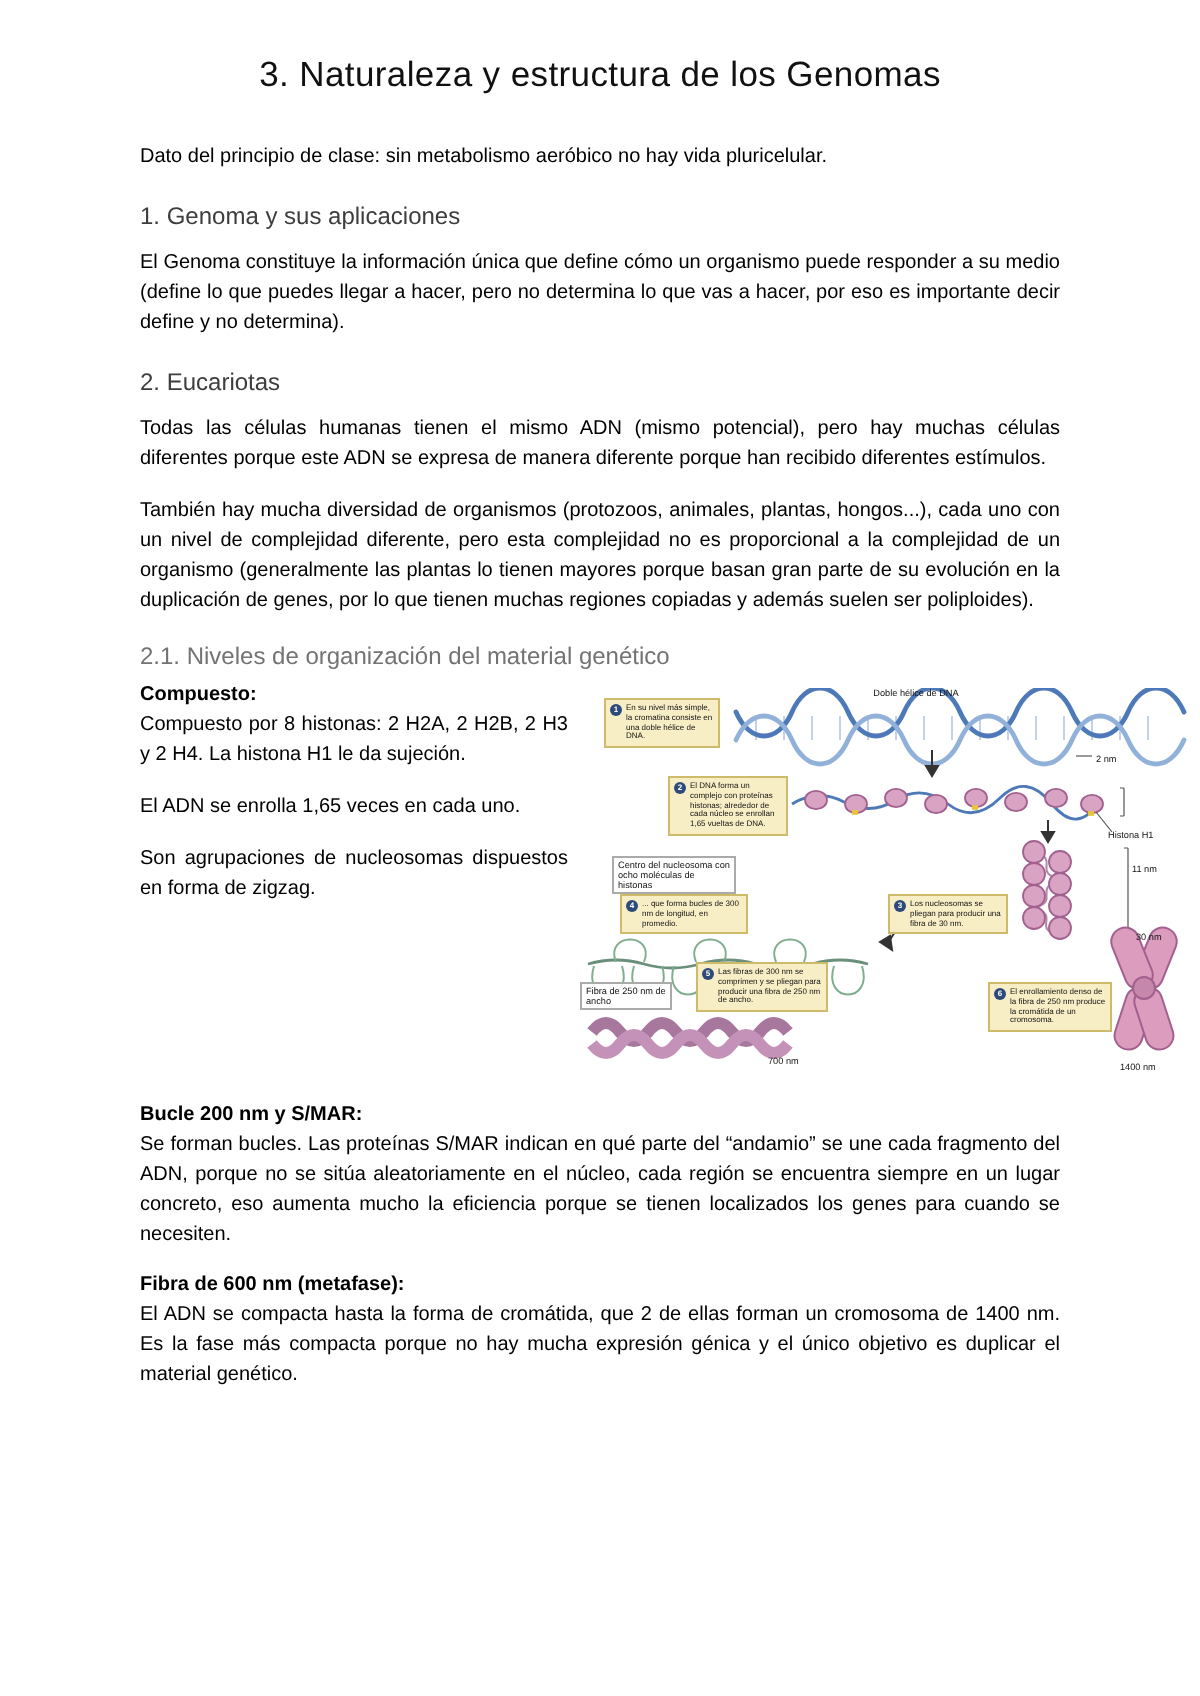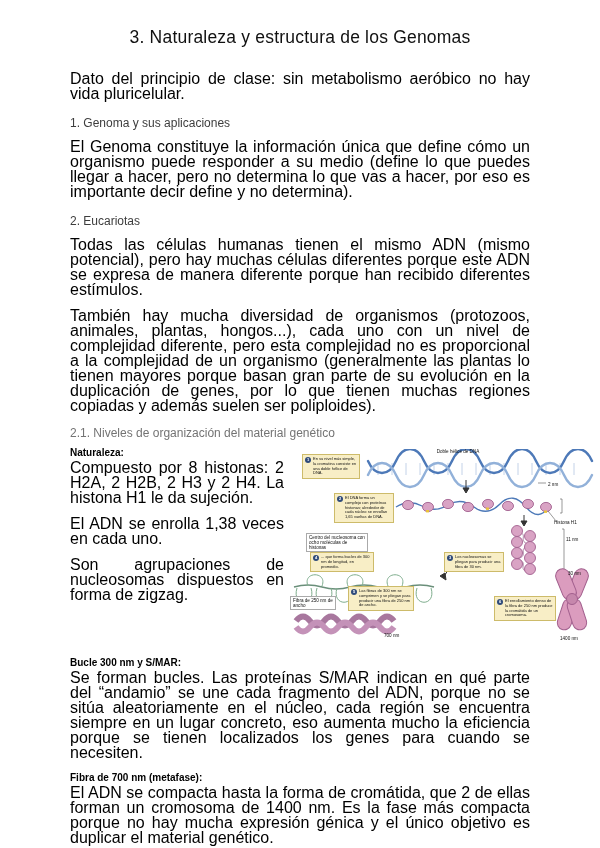--- a/index.html
+++ b/index.html
@@ -4,21 +4,21 @@
 <style>
   * { box-sizing: border-box; }
   html, body { margin: 0; padding: 0; }
   body {
     width: 600px; height: 848px; background: #ffffff;
     font-family: "Liberation Sans", sans-serif; color: #000;
   }
   .page { width: 600px; height: 848px; padding: 27px 70px 20px; overflow: hidden; position: relative; background:#fff;border-radius:16px; }
   .doc-title { font-size: 17.5px; font-weight: 400; text-align: center; margin: 0 0 23px; letter-spacing: .2px; color:#111; }
   .intro { margin: 0 0 13px; }
-  .body { font-size: 16px; line-height: 15px; text-align: justify; margin: 0 0 11px; }
+  .body { font-size: 10px; line-height: 15px; text-align: justify; margin: 0 0 11px; }
   .h2 { font-size: 12px; font-weight: 400; color: #3d3d3d; margin: 15px 0 9px; }
   .h3 { font-size: 12px; font-weight: 400; color: #737373; margin: 13px 0 7px; }
   .term { font-size: 10px; font-weight: 700; margin: 12px 0 2px; }
   .cols { display: flex; gap: 4px; }
   .leftcol { width: 214px; flex: none; }
   .leftcol .term:first-child { margin-top: 0; }
   .fig { position: relative; width: 312px; height: 196px; flex: none; margin-right: -66px; margin-top: 2px; }
   .fig-art { position: absolute; inset: 0; width: 100%; height: 100%; }
   .co { position: absolute; display: flex; gap: 2px; background: #f8eec6; border: 1px solid #cdbb6a; padding: 2px; align-items: flex-start; }
   .co-num { flex: none; width: 6px; height: 6px; border-radius: 50%; background: #2e4a7a; color: #fff; font-size: 4px; line-height: 6px; text-align: center; font-weight: 700; }
@@ -38,23 +38,23 @@
   <p class="body">El Genoma constituye la información única que define cómo un organismo puede responder a su medio (define lo que puedes llegar a hacer, pero no determina lo que vas a hacer, por eso es importante decir define y no determina).</p>
 
   <h2 class="h2">2. Eucariotas</h2>
   <p class="body">Todas las células humanas tienen el mismo ADN (mismo potencial), pero hay muchas células diferentes porque este ADN se expresa de manera diferente porque han recibido diferentes estímulos.</p>
   <p class="body">También hay mucha diversidad de organismos (protozoos, animales, plantas, hongos...), cada uno con un nivel de complejidad diferente, pero esta complejidad no es proporcional a la complejidad de un organismo (generalmente las plantas lo tienen mayores porque basan gran parte de su evolución en la duplicación de genes, por lo que tienen muchas regiones copiadas y además suelen ser poliploides).</p>
 
   <h3 class="h3">2.1. Niveles de organización del material genético</h3>
 
   <div class="cols">
     <div class="leftcol">
-      <p class="term">Naturaleza:</p>
+      <p class="term">Compuesto:</p>
       <p class="body">Compuesto por 8 histonas: 2 H2A, 2 H2B, 2 H3 y 2 H4. La histona H1 le da sujeción.</p>
-      <p class="body">El ADN se enrolla 1,38 veces en cada uno.</p>
+      <p class="body">El ADN se enrolla 1,65 veces en cada uno.</p>
       <p class="body">Son agrupaciones de nucleosomas dispuestos en forma de zigzag.</p>
     </div>
 
     <div class="fig">
       <svg class="fig-art" viewBox="0 0 312 196" aria-hidden="true">
         <g>
           <g stroke="#c3d2e8" stroke-width="1">
             <path d="M90,14 V26 M104,14 V26 M118,14 V26 M132,14 V26 M146,14 V26 M160,14 V26 M174,14 V26 M188,14 V26 M202,14 V26 M216,14 V26 M230,14 V26 M244,14 V26 M258,14 V26 M272,14 V26 M286,14 V26"></path>
           </g>
           <path d="M80,12 c7,16 21,16 28,0 c7,-16 21,-16 28,0 c7,16 21,16 28,0 c7,-16 21,-16 28,0 c7,16 21,16 28,0 c7,-16 21,-16 28,0 c7,16 21,16 28,0 c7,-16 21,-16 28,0" fill="none" stroke="#4d79b8" stroke-width="2.4" stroke-linecap="round"></path>
@@ -175,19 +175,19 @@
       <span class="fl" style="left:266px;top:71px">Histona H1</span>
       <span class="fl" style="left:278px;top:88px">11 nm</span>
       <span class="fl wbox" style="left:18px;top:84px;width:62px">Centro del nucleosoma con ocho moléculas de histonas</span>
       <span class="fl" style="left:280px;top:122px">30 nm</span>
       <span class="fl wbox" style="left:2px;top:147px;width:46px">Fibra de 250 nm de ancho</span>
       <span class="fl" style="left:96px;top:184px">700 nm</span>
       <span class="fl" style="left:272px;top:187px">1400 nm</span>
     </div>
   </div>
 
-  <p class="term">Bucle 300 nm y S/MAR:</p>
+  <p class="term">Bucle 200 nm y S/MAR:</p>
   <p class="body">Se forman bucles. Las proteínas S/MAR indican en qué parte del “andamio” se une cada fragmento del ADN, porque no se sitúa aleatoriamente en el núcleo, cada región se encuentra siempre en un lugar concreto, eso aumenta mucho la eficiencia porque se tienen localizados los genes para cuando se necesiten.</p>
 
-  <p class="term">Fibra de 700 nm (metafase):</p>
+  <p class="term">Fibra de 600 nm (metafase):</p>
   <p class="body">El ADN se compacta hasta la forma de cromátida, que 2 de ellas forman un cromosoma de 1400 nm. Es la fase más compacta porque no hay mucha expresión génica y el único objetivo es duplicar el material genético.</p>
 
 </div>
 
 </body></html>

